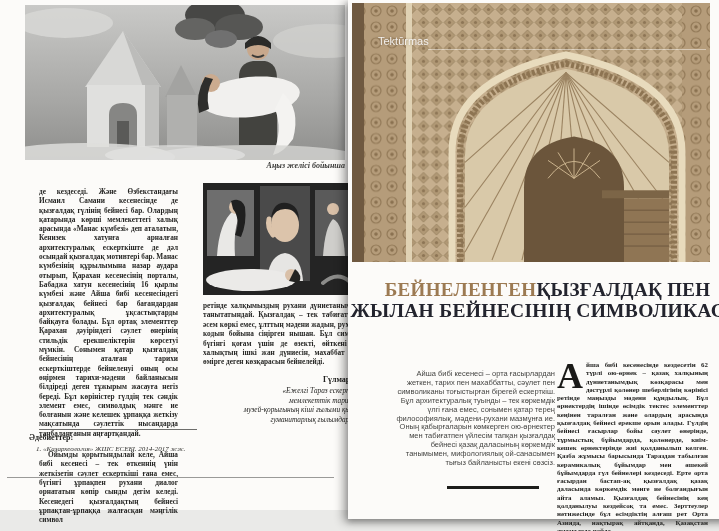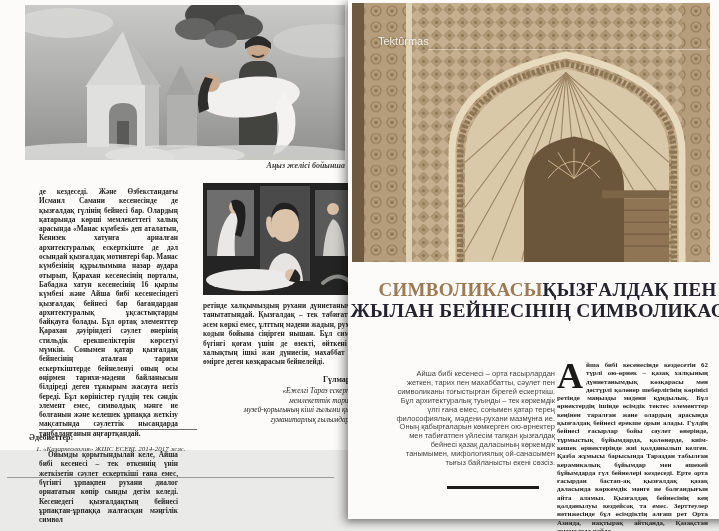--- a/index.html
+++ b/index.html
@@ -2,21 +2,21 @@
 <html><head>
 <meta charset="utf-8">
 <style>
   html,body{margin:0;padding:0;}
   body{
     width:719px;height:531px;position:relative;overflow:hidden;
     background:#eaeae8;
     font-family:"Liberation Serif", serif;
   }
   .page{position:absolute;background:#fcfbf9;}
-  #left-page{left:0;top:0;width:353px;height:450px;z-index:1;padding-left:16px;}
+  #left-page{left:0;top:0;width:353px;height:510px;z-index:1;padding-left:16px;}
   #right-page{left:348px;top:0;width:399px;height:519px;z-index:2;
     box-shadow:-5px 3px 9px rgba(0,0,0,.32), 0 3px 6px rgba(0,0,0,.22);}
   
   .hero{position:absolute;left:25px;top:5px;width:320px;height:155px;overflow:hidden;}
   .hero svg{display:block;width:100%;height:100%;}
   .hero-caption{position:absolute;left:25px;top:161px;width:320px;
     text-align:right;font-style:italic;font-weight:bold;font-size:8px;color:#3c3c3a;}
   .colL{position:absolute;left:27px;top:175px;width:163px;
     font-size:7.3px;line-height:9.3px;font-weight:bold;color:#262624;
     text-align:justify;}
@@ -208,21 +208,21 @@
           <path d="M272 220 H317"></path>
           <path d="M272 232 H317"></path>
           <path d="M272 244 H317"></path>
       </g>
     </svg>
   </div>
   <div class="watermark">Tektūrmas</div>
   <div class="watermark-rule"></div>
 
   <div class="title">
-    <div class="t2"><span class="accent">СИМВОЛИКАСЫ</span><span class="dark gap">ҚЫЗҒАЛДАҚ ПЕН</span></div>
+    <div class="t2"><span class="accent">БЕЙНЕЛЕНГЕН</span><span class="dark gap">ҚЫЗҒАЛДАҚ ПЕН</span></div>
     <div class="t3 dark">ЖЫЛАН БЕЙНЕСІНІҢ СИМВОЛИКАСЫ</div>
   </div>
 
   <div class="introCol">Айша бибі кесенесі – орта ғасырлардан жеткен, тарих пен махаббатты, сәулет пен символиканы тоғыстырған бірегей ескерткіш. Бұл архитектуралық туынды – тек көркемдік үлгі ғана емес, сонымен қатар терең философиялық, мәдени-рухани мазмұнға ие. Оның қабырғаларын көмкерген ою-өрнектер мен табиғатпен үйлесім тапқан қызғалдақ бейнесі қазақ даласының көркемдік танымымен, мифологиялық ой-санасымен тығыз байланысты екені сөзсіз.</div>
   <div class="divider-bar"></div>
 
   <div class="bodyCol">
     <span class="dropcap">А</span><span>йша бибі кесенесінде кездесетін 62 түрлі ою-өрнек – қазақ халқының дүниетанымдық көзқарасы мен дәстүрлі қолөнер шеберлігінің көрінісі ретінде маңызды мәдени құндылық. Бұл өрнектердің ішінде өсімдік тектес элементтер кеңінен таралған және олардың арасында қызғалдақ бейнесі ерекше орын алады. Гүлдің бейнесі ғасырлар бойы сәулет өнерінде, тұрмыстық бұйымдарда, қолөнерде, киім-кешек өрнектерінде жиі қолданылып келген. Қазба жұмысы барысында Тараздан табылған керамикалық бұйымдар мен әшекей бұйымдарда гүл бейнелері кездеседі. Ерте орта ғасырдан бастап-ақ қызғалдақ қазақ даласында көркемдік мәнге ие болғандығын айта аламыз. Қызғалдақ бейнесінің кең қолданылуы кездейсоқ та емес. Зерттеулер нәтижесінде бұл өсімдіктің алғаш рет Орта Азияда, нақтырақ айтқанда, Қазақстан аумағында пайда</span>
   </div>
 </div>

